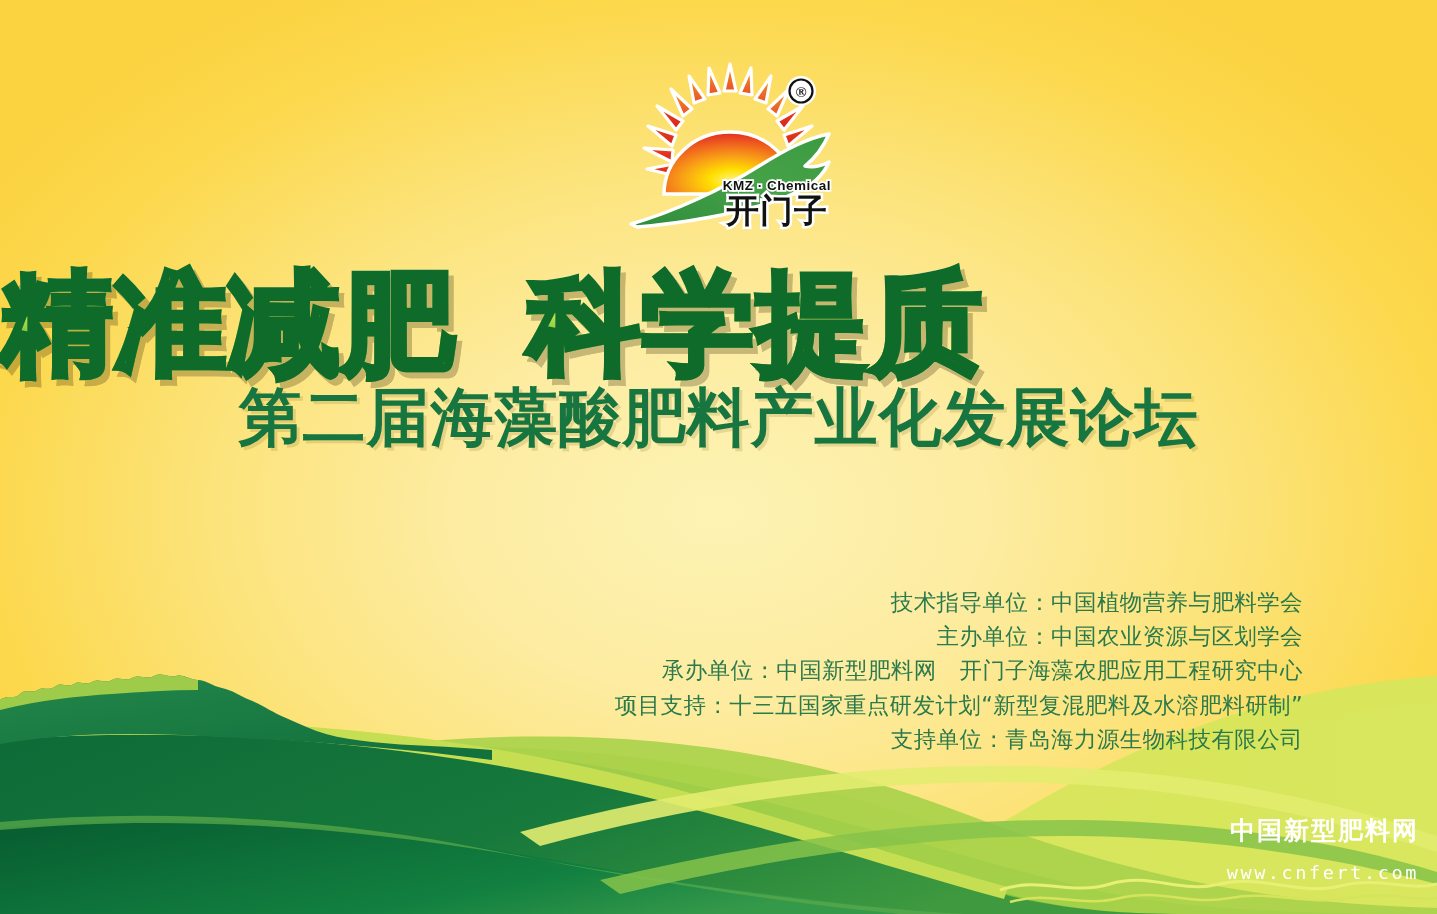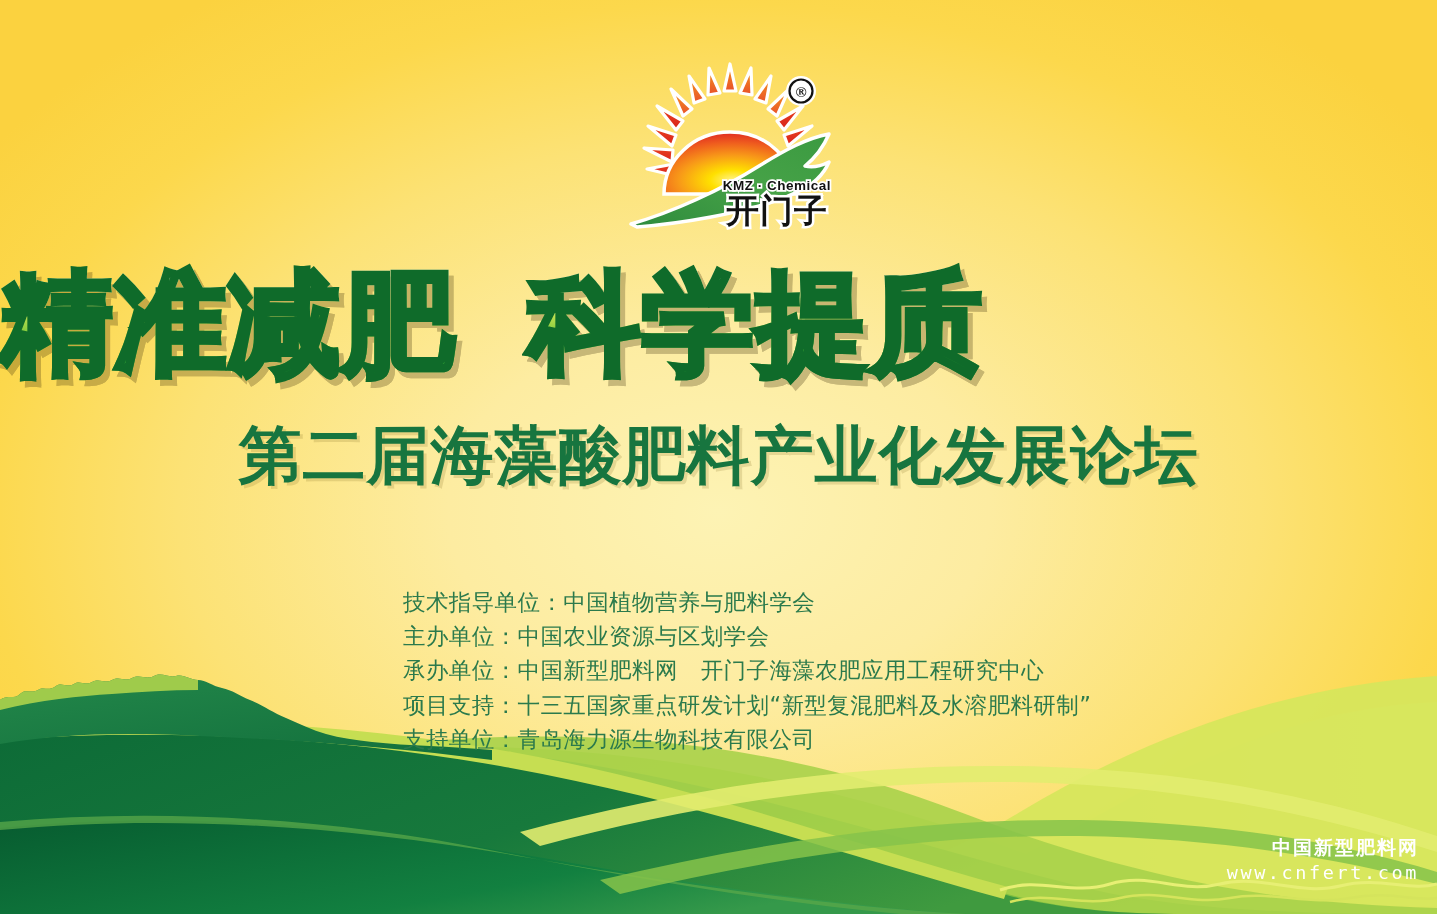--- a/index.html
+++ b/index.html
@@ -43,21 +43,21 @@
     background-clip:text;
     color:transparent;
     -webkit-text-stroke:5px #0f6b2a;
     paint-order:stroke fill;
     filter:drop-shadow(5px 6px 0 rgba(60,45,10,.28));
   }
   .headline.gap{margin-left:72px;}
 
   
   .subtitle-block{
-    position:absolute;left:0;top:420px;width:1437px;text-align:center;
+    position:absolute;left:0;top:382px;width:1437px;text-align:center;
     line-height:1.12;white-space:nowrap;
   }
   .subtitle{
     display:block;
     font-size:63px;font-weight:bold;letter-spacing:1px;
     color:#17753f;
     text-shadow:3px 3px 0 rgba(120,100,30,.18);
   }
   .subtitle.second{margin-top:6px;}
 
@@ -65,34 +65,35 @@
   .credits{
     position:absolute;left:403px;top:585px;width:900px;
   }
   .credit-line{
     font-size:22.5px;
     color:#2b7a4c;
     line-height:1.52;
     letter-spacing:.4px;
     white-space:nowrap;
     font-family:"DejaVu Sans","Liberation Sans",sans-serif;
+    text-align:right;
   }
 
   
   #watermark{
     position:absolute;right:18px;bottom:30px;text-align:right;
   }
   #watermark .wm-cn{
-    display:block;font-size:19px;font-weight:bold;color:#ffffff;
+    display:block;font-size:25px;font-weight:bold;color:#ffffff;
     letter-spacing:2px;line-height:1.15;
     font-family:"DejaVu Sans","Liberation Sans",sans-serif;
   }
   #watermark .wm-url{
     display:block;font-size:18.5px;color:#ffffff;letter-spacing:2.6px;
-    line-height:1.25;margin-top:2px;
+    line-height:1.25;margin-top:15px;
     font-family:"DejaVu Sans Mono","Liberation Mono",monospace;
   }
 </style>
 </head>
 <body>
 
 <div id="poster">
 
   <svg class="scenery" viewBox="0 0 1437 914" preserveAspectRatio="none">
     <defs>

